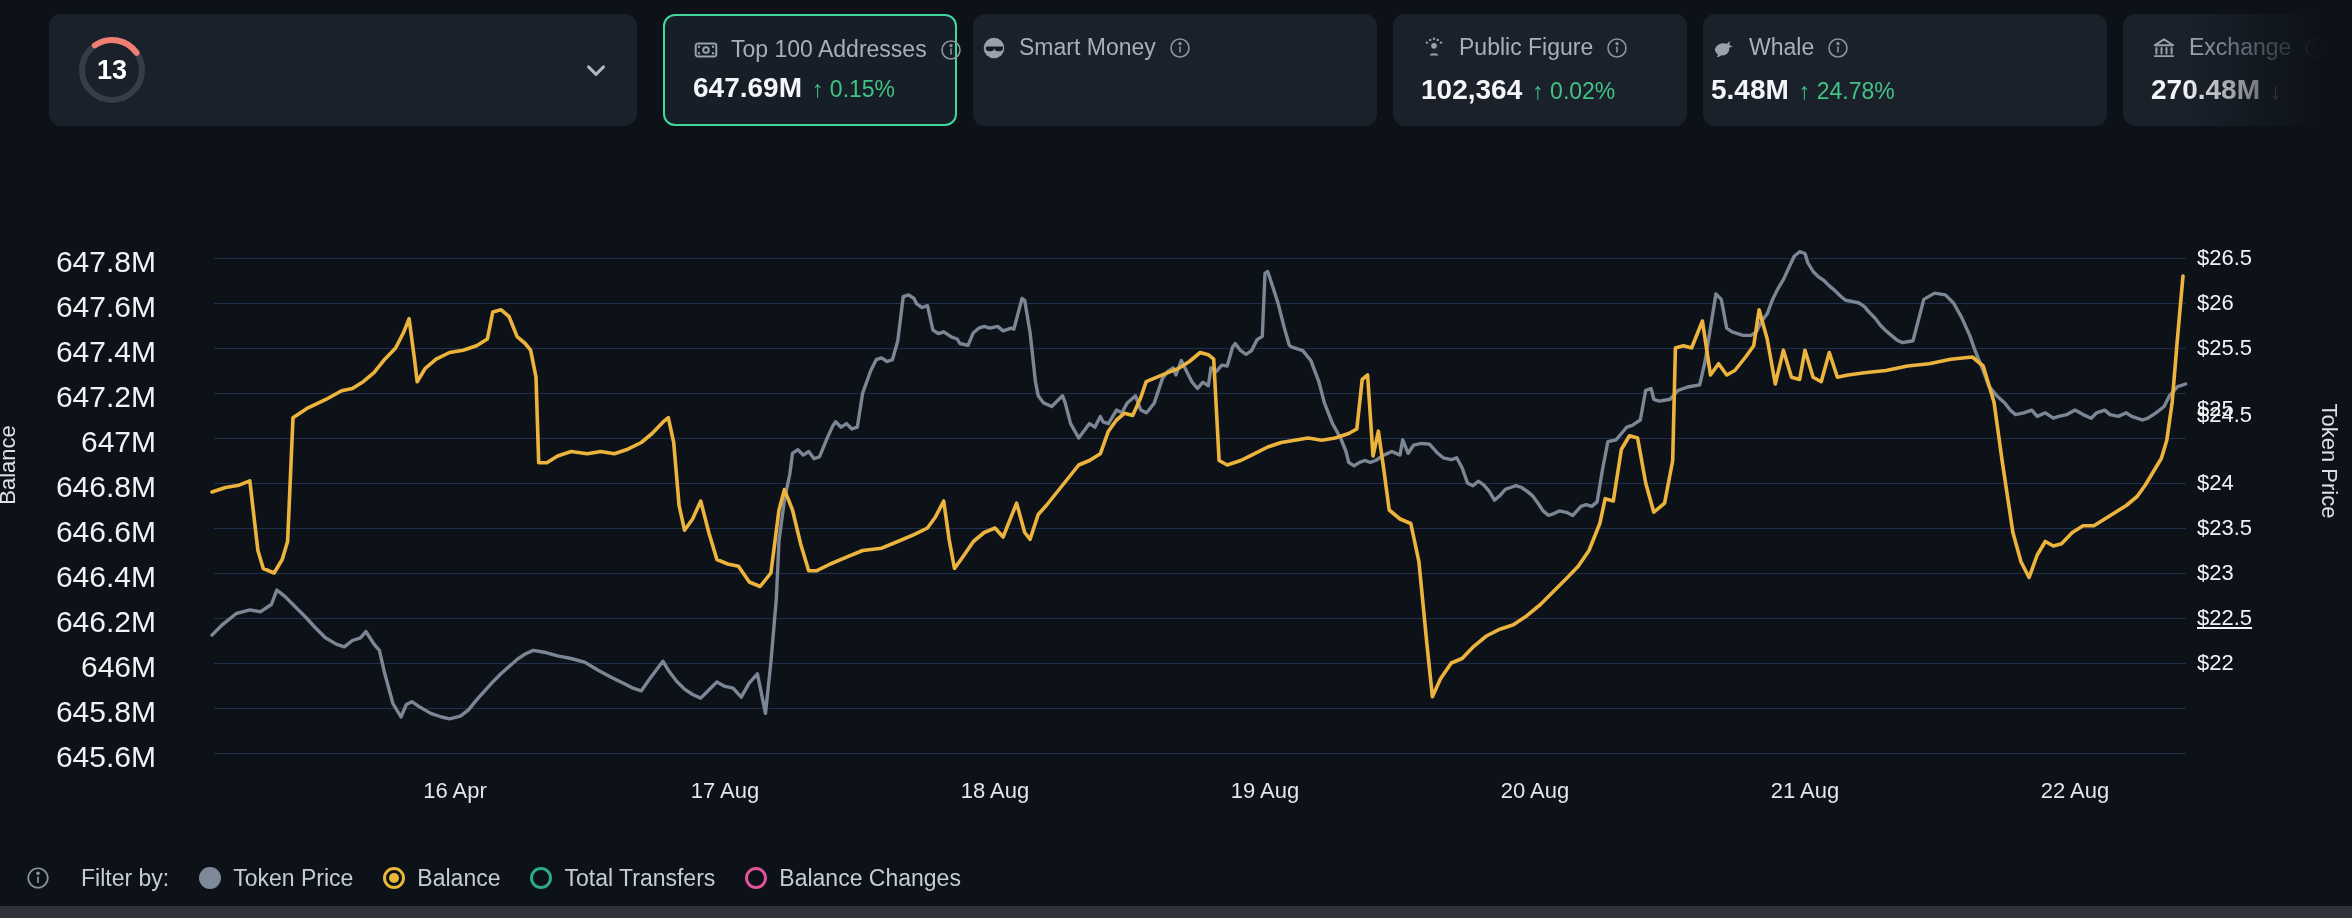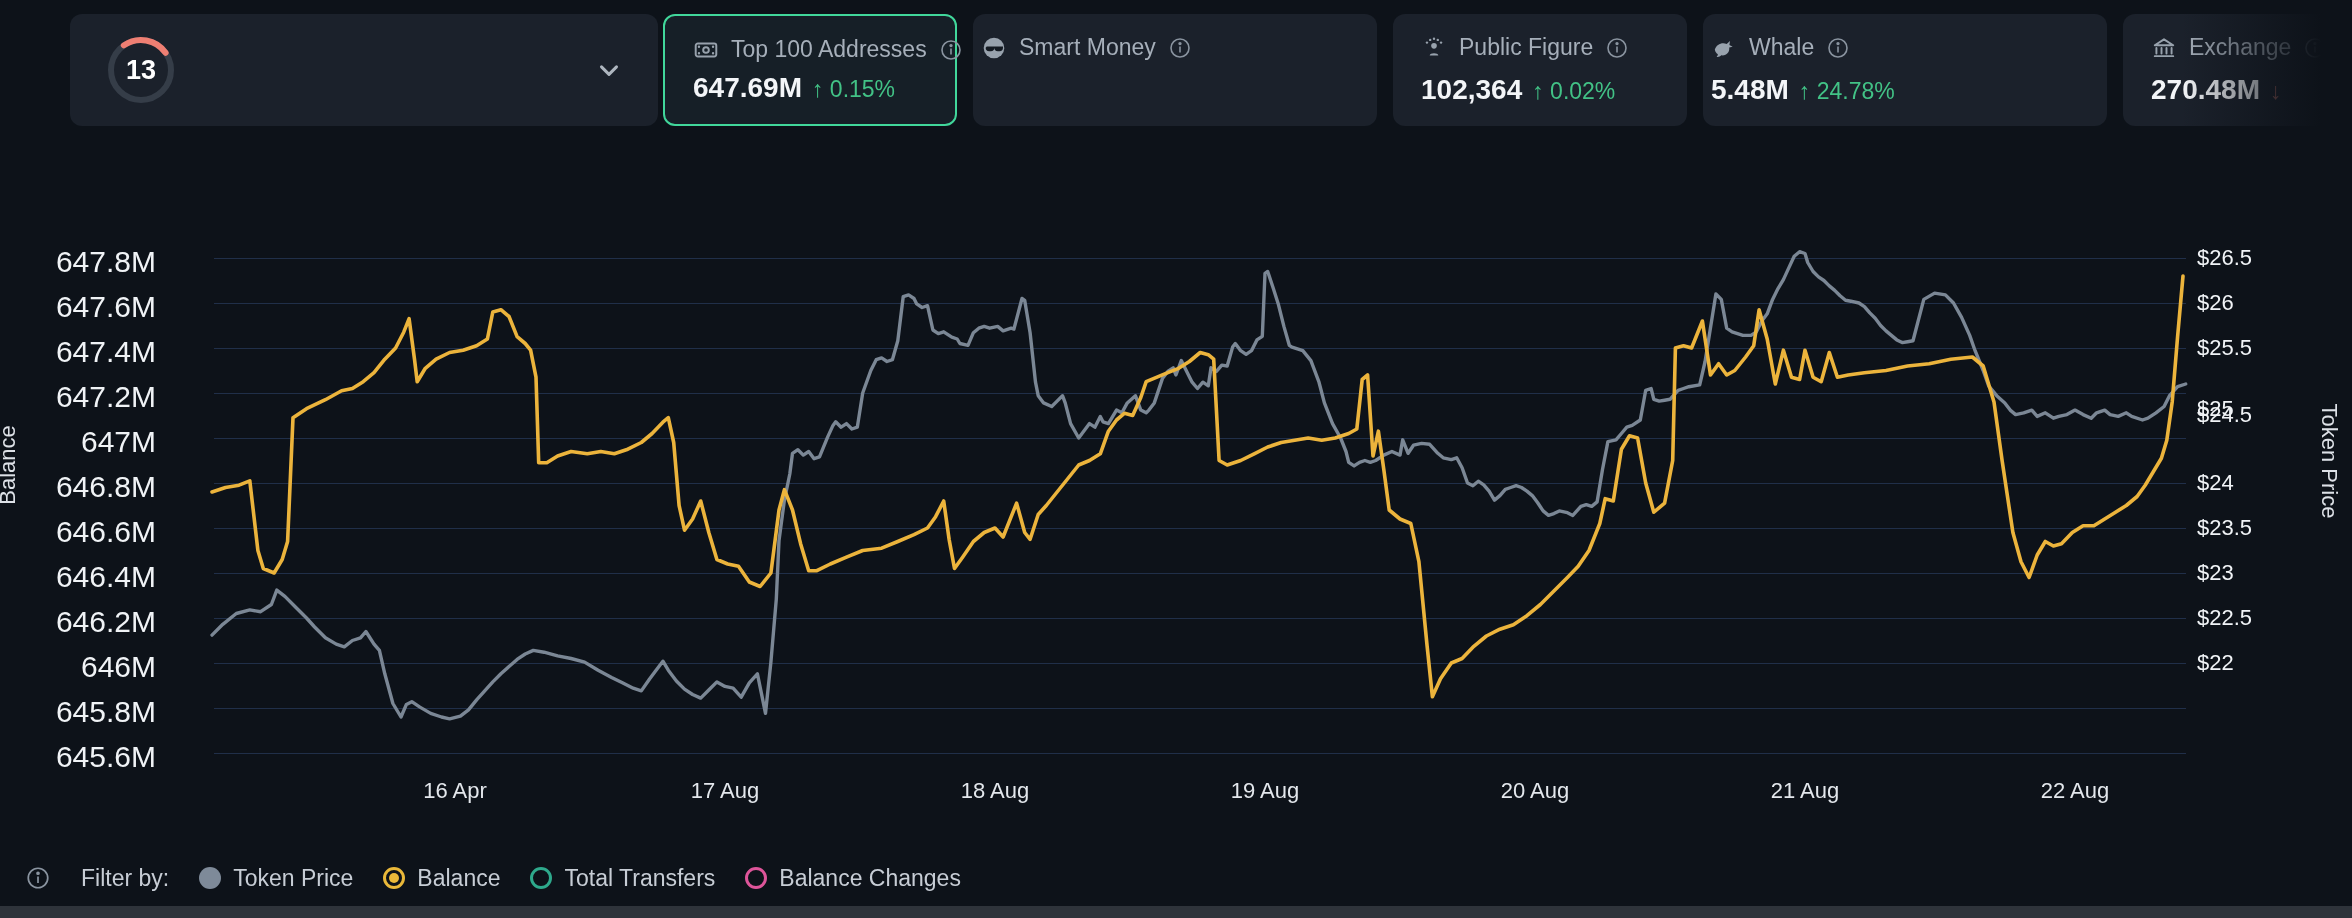--- a/index.html
+++ b/index.html
@@ -1,21 +1,21 @@
 <!DOCTYPE html>
 <html><head>
 <meta charset="utf-8">
 <style>
   * { margin:0; padding:0; box-sizing:border-box; }
   html,body { width:2352px; height:918px; overflow:hidden; }
   body { background:#0d1219; font-family:"Liberation Sans", sans-serif; position:relative; color:#e6e9ee; }
 
   
-  .dist-card{ position:absolute; left:70px; top:14px; width:588px; height:112px;
-    background:#1b212b; border-radius:12px; display:flex; align-items:center; padding:0 34px; }
+  .dist-card{ position:absolute; left:49px; top:14px; width:588px; height:112px;
+    background:#1b212b; border-radius:12px; display:flex; align-items:center; padding:0 26px; }
   .gauge{ width:74px; height:74px; position:relative; flex:0 0 auto; }
   .gauge .num{ position:absolute; inset:0; display:flex; align-items:center; justify-content:center;
     font-size:27px; font-weight:bold; color:#ffffff; }
   .dist-text{ margin-left:26px; }
   .dist-title-row{ display:flex; align-items:center; gap:12px; }
   .dist-title{ font-size:27px; font-weight:bold; color:#f5f7f9; }
   .dist-sub{ font-size:22px; color:#939dа8; color:#939da8; margin-top:10px; }
   .chevron{ margin-left:auto; flex:0 0 auto; }
 
   .cards-row{ position:absolute; left:663px; top:14px; display:flex; gap:16px; }
@@ -231,21 +231,21 @@
     </div>
   <div id="ylabels-right">
       <div class="ylab-right" style="top: 245px;">$26.5</div>
       <div class="ylab-right" style="top: 290px;">$26</div>
       <div class="ylab-right" style="top: 335px;">$25.5</div>
       <div class="ylab-right" style="top: 396px;">$25</div>
       <div class="ylab-right" style="top: 402px;">$24.5</div>
       <div class="ylab-right" style="top: 470px;">$24</div>
       <div class="ylab-right" style="top: 515px;">$23.5</div>
       <div class="ylab-right" style="top: 560px;">$23</div>
-      <div class="ylab-right" style="top: 605px;">$22.5</div>
+      <div class="ylab-right" style="top: 605px; text-decoration: underline;">$22.5</div>
       <div class="ylab-right" style="top: 650px;">$22</div>
     </div>
   <div id="xlabels">
       <div class="xlab" style="left: 455px;">16 Apr</div>
       <div class="xlab" style="left: 725px;">17 Aug</div>
       <div class="xlab" style="left: 995px;">18 Aug</div>
       <div class="xlab" style="left: 1265px;">19 Aug</div>
       <div class="xlab" style="left: 1535px;">20 Aug</div>
       <div class="xlab" style="left: 1805px;">21 Aug</div>
       <div class="xlab" style="left: 2075px;">22 Aug</div>

